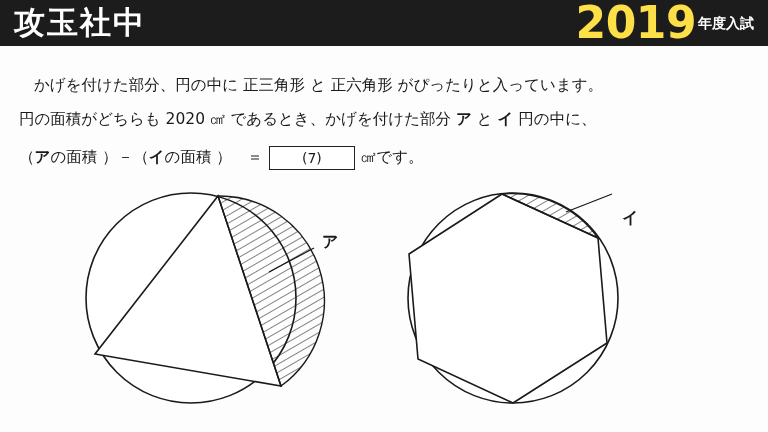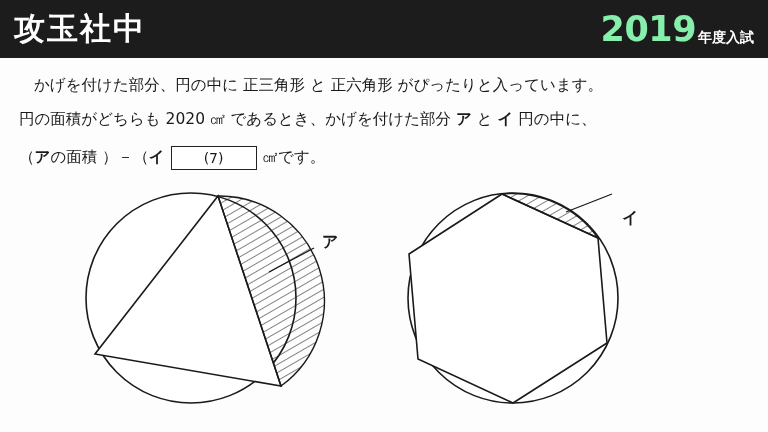--- a/index.html
+++ b/index.html
@@ -20,53 +20,53 @@
     width: 768px;
     height: 432px;
     background: #fdfdfd;
   }
   
   .header {
     position: absolute;
     left: 0;
     top: 0;
     width: 768px;
-    height: 58px;
+    height: 46px;
     background: #1c1c1c;
     display: flex;
     align-items: center;
     justify-content: space-between;
   }
   .school-name {
     color: #ffffff;
     font-size: 31px;
     font-weight: bold;
     letter-spacing: 2px;
     margin-left: 14px;
     font-family: "DejaVu Sans", "Liberation Sans", sans-serif;
   }
   .year-block {
     display: flex;
     align-items: flex-end;
     margin-right: 14px;
   }
   .year-num {
-    color: #86efac;
-    font-size: 35px;
+    color: #fde047;
+    font-size: 44px;
     font-weight: bold;
     letter-spacing: -0.5px;
     line-height: 1;
   }
   .year-suffix {
     color: #ffffff;
     font-size: 14px;
     font-weight: bold;
     line-height: 1;
     margin-left: 2px;
-    margin-bottom: 3px;
+    margin-bottom: 15px;
     letter-spacing: 0px;
   }
   
   .body-text {
     position: absolute;
     left: 0;
     top: 58px;
     width: 768px;
   }
   .line {
@@ -134,20 +134,21 @@
 
     <div class="line line2">
       <span>円の面積がどちらも 2020 ㎠ であるとき、かげを付けた部分 </span><span class="katakana">ア</span><span> と </span><span class="katakana">イ</span><span> 円の中に、</span>
     </div>
 
     <div class="line line3">
       <span>（ </span>
         <span class="katakana">ア</span>
         <span> の面積 ）－（ </span>
         <span class="katakana">イ</span>
+        <span> の面積 ）　＝</span>
       <span class="answer-box">(7)</span>
       <span>㎠</span>
       <span> です。</span>
     </div>
   </div>
 
   <div class="figures">
 
     <svg class="fig fig-left" width="260" height="250" viewBox="0 0 260 250">
       <defs>

